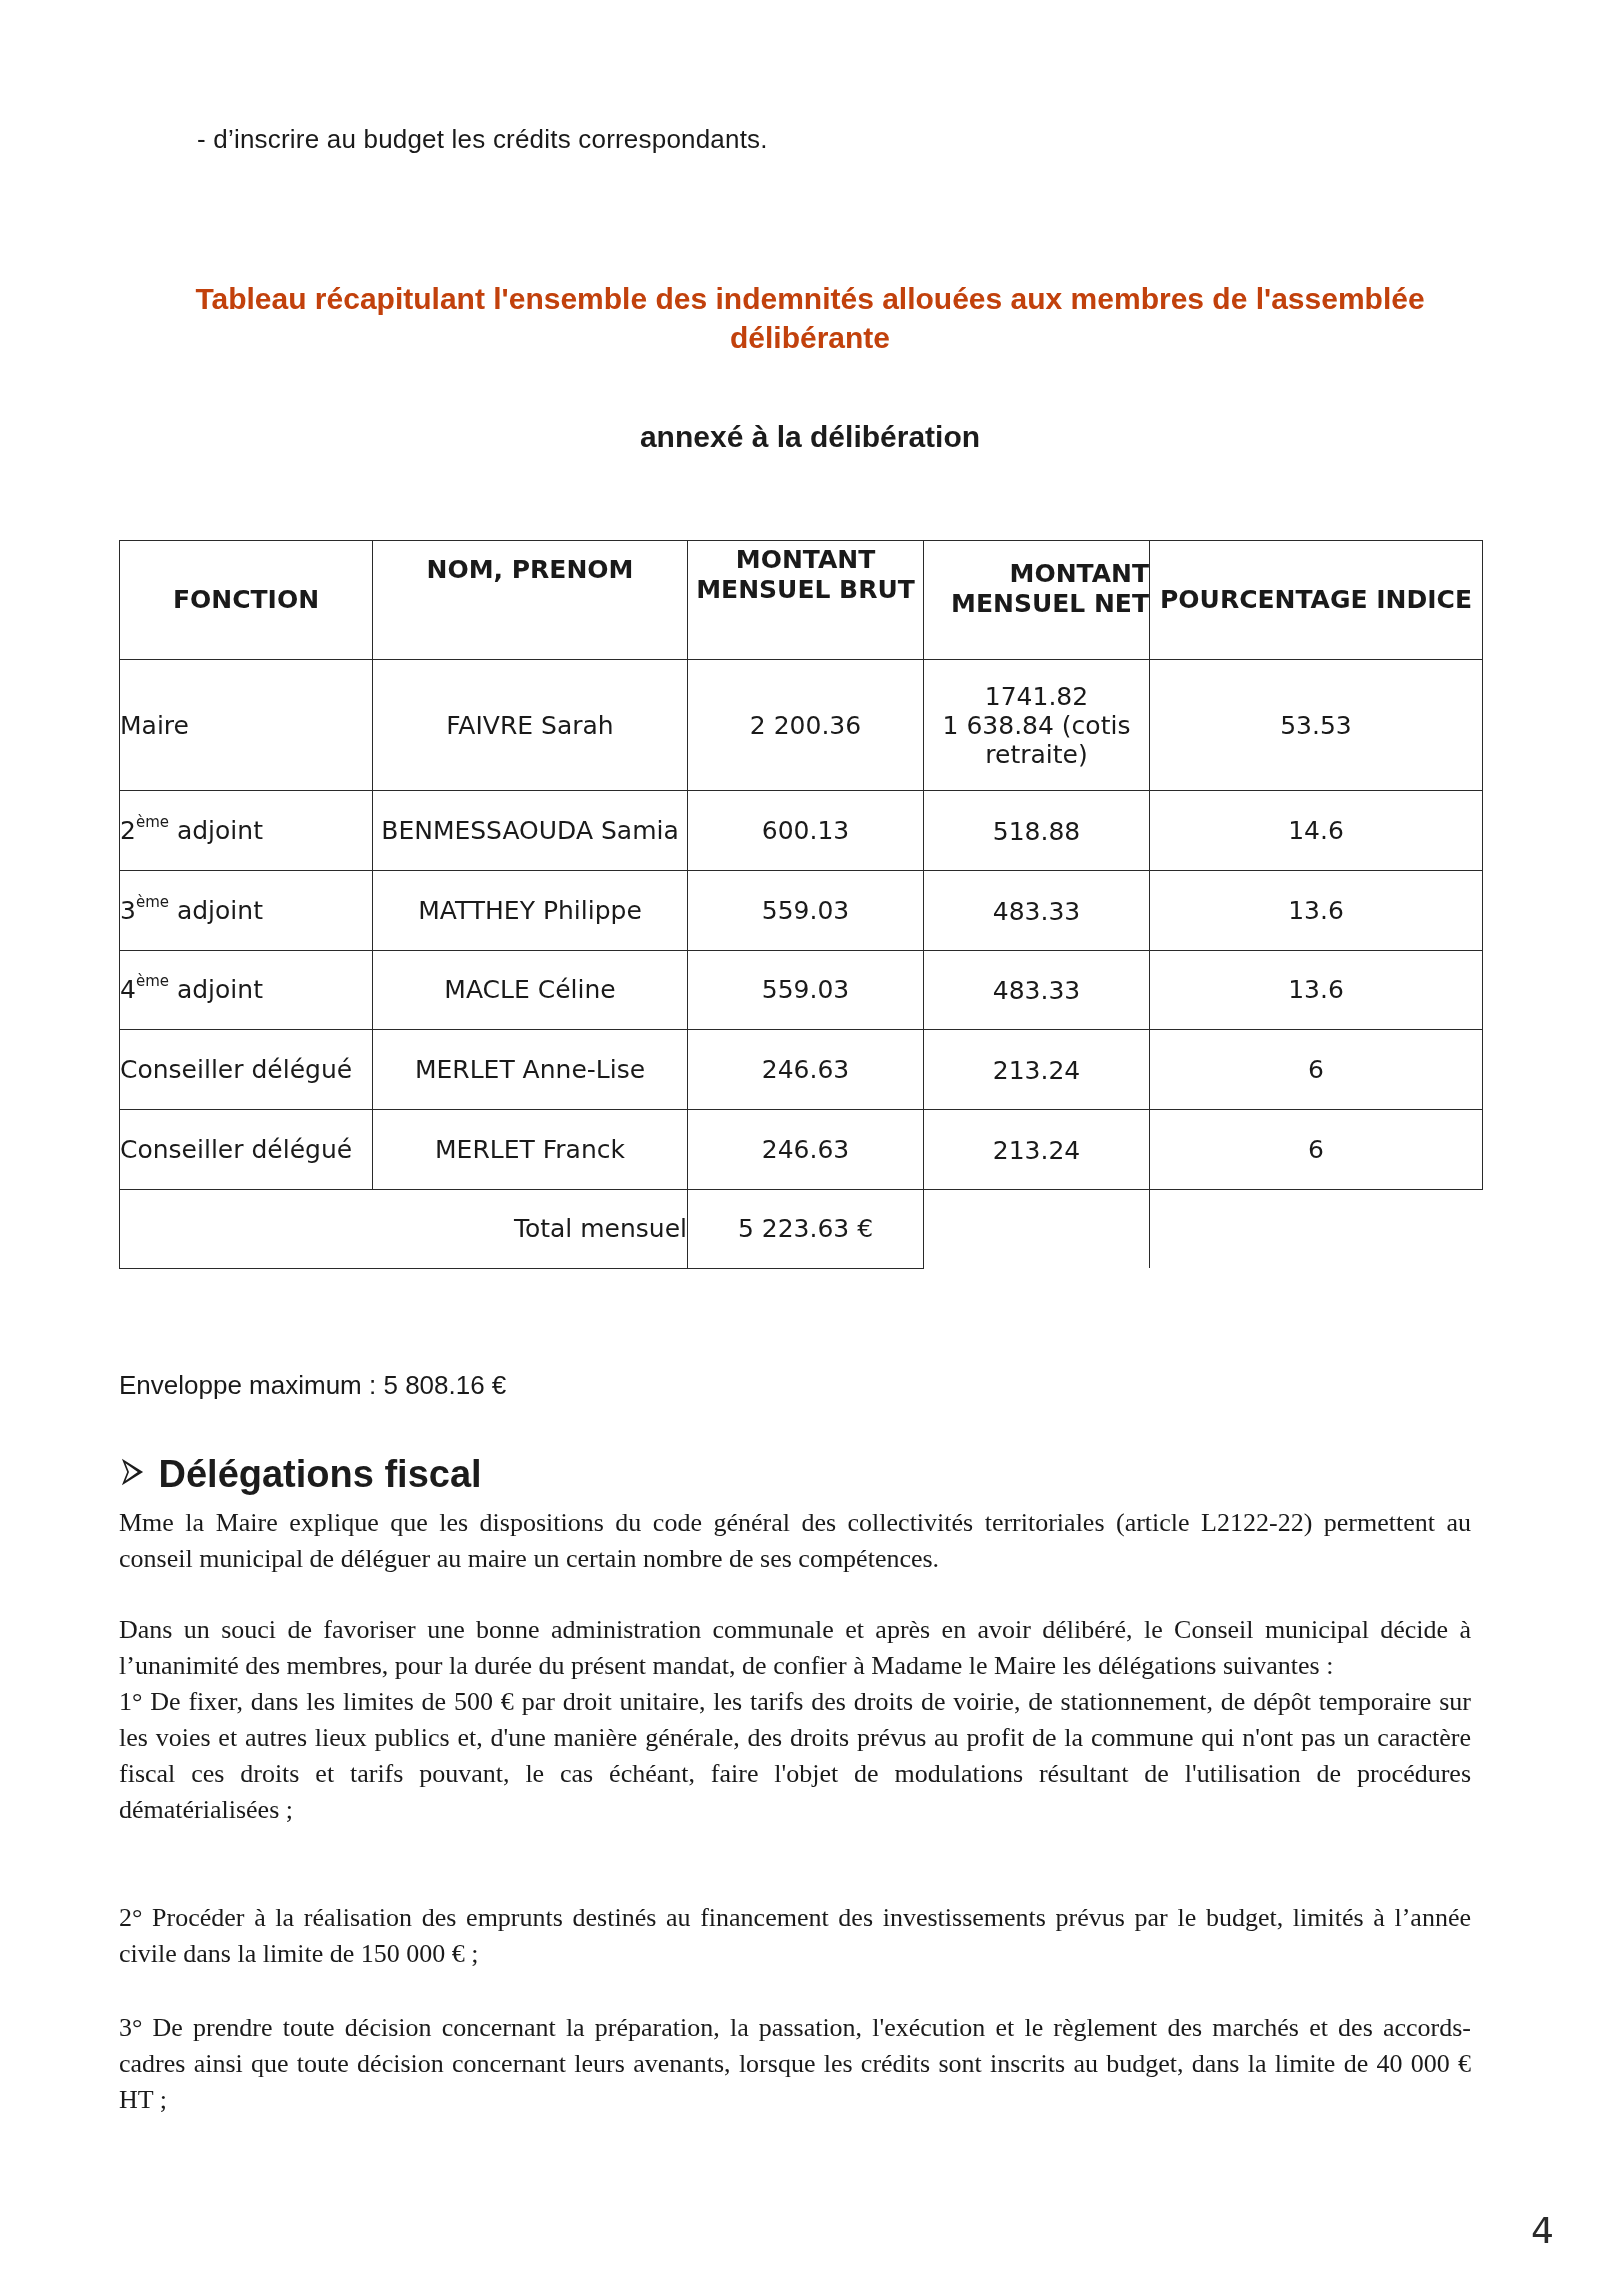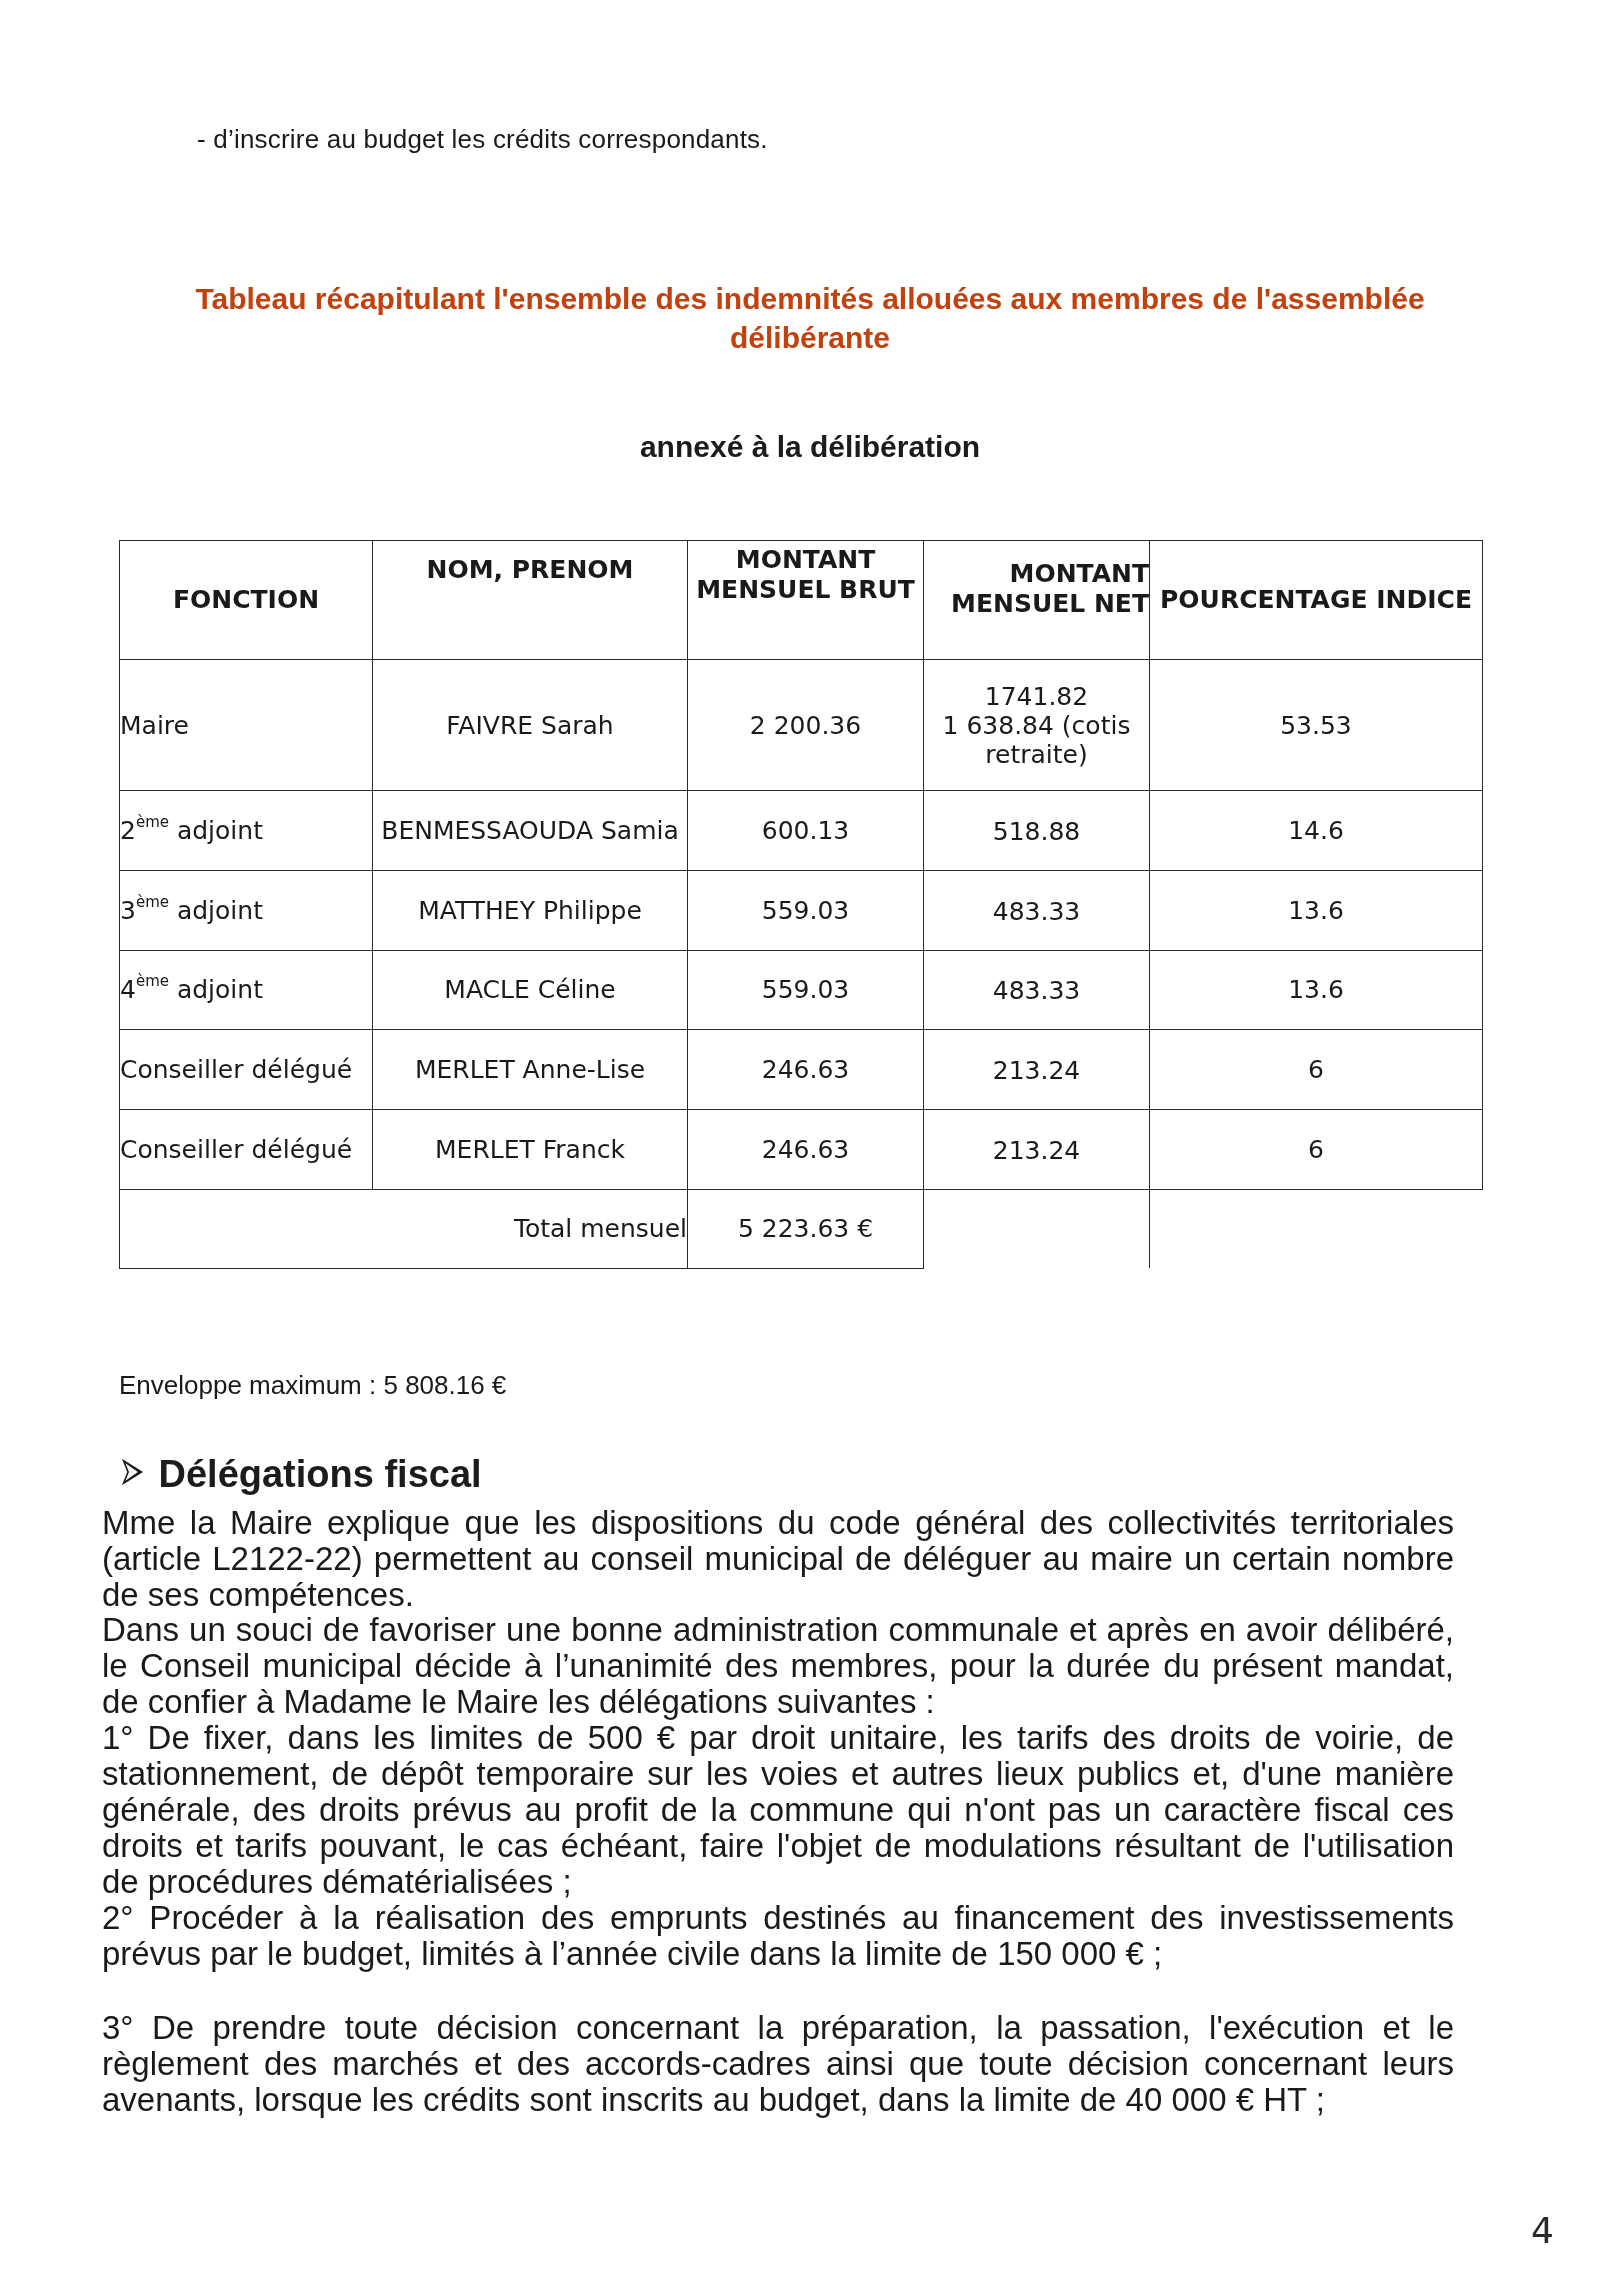--- a/index.html
+++ b/index.html
@@ -10,21 +10,21 @@
     .intro {
       position: absolute; left: 197px; top: 124px;
       font-size: 26px; letter-spacing: 0.2px;
     }
     .title {
       position: absolute; left: 116px; width: 1388px; top: 279px;
       text-align: center; font-weight: bold; font-size: 30px; line-height: 39px;
       color: #c2410c;
     }
     .subtitle {
-      position: absolute; left: 116px; width: 1388px; top: 430px;
+      position: absolute; left: 116px; width: 1388px; top: 420px;
       text-align: center; font-weight: bold; font-size: 30px; color: #1c1c1c;
     }
     table.indem {
       position: absolute; left: 119px; top: 540px;
       border-collapse: collapse;
       font-family: "DejaVu Sans", sans-serif; font-size: 25px;
       table-layout: fixed;
     }
     table.indem td, table.indem th {
       border: 1.8px solid #2a2a2a; padding: 0; vertical-align: middle;
@@ -54,22 +54,22 @@
     .envelope {
       position: absolute; left: 119px; top: 1370px; font-size: 26px;
     }
     .section-title {
       position: absolute; left: 119px; top: 1453px;
       font-size: 38px; font-weight: bold; color: #1c1c1c;
       display: flex; align-items: center; gap: 12.5px;
     }
     .arrow { width: 27px; height: 30px; }
     .para {
-      position: absolute; left: 102px; width: 1352px;
-      font-size: 33px; line-height: 36px; text-align: justify;
+      position: absolute; left: 119px; width: 1352px;
+      font-size: 26px; line-height: 36px; text-align: justify; font-family: Liberation Serif, serif;
     }
     .p1 { top: 1505px; }
     .p2 { top: 1612px; }
     .p3 { top: 1900px; }
     .p4 { top: 2010px; }
     .page-num {
       position: absolute; left: 1531px; top: 2210px;
       font-size: 36px; font-family: "DejaVu Sans", sans-serif; color: #2a2a2a;
     }
   </style>

